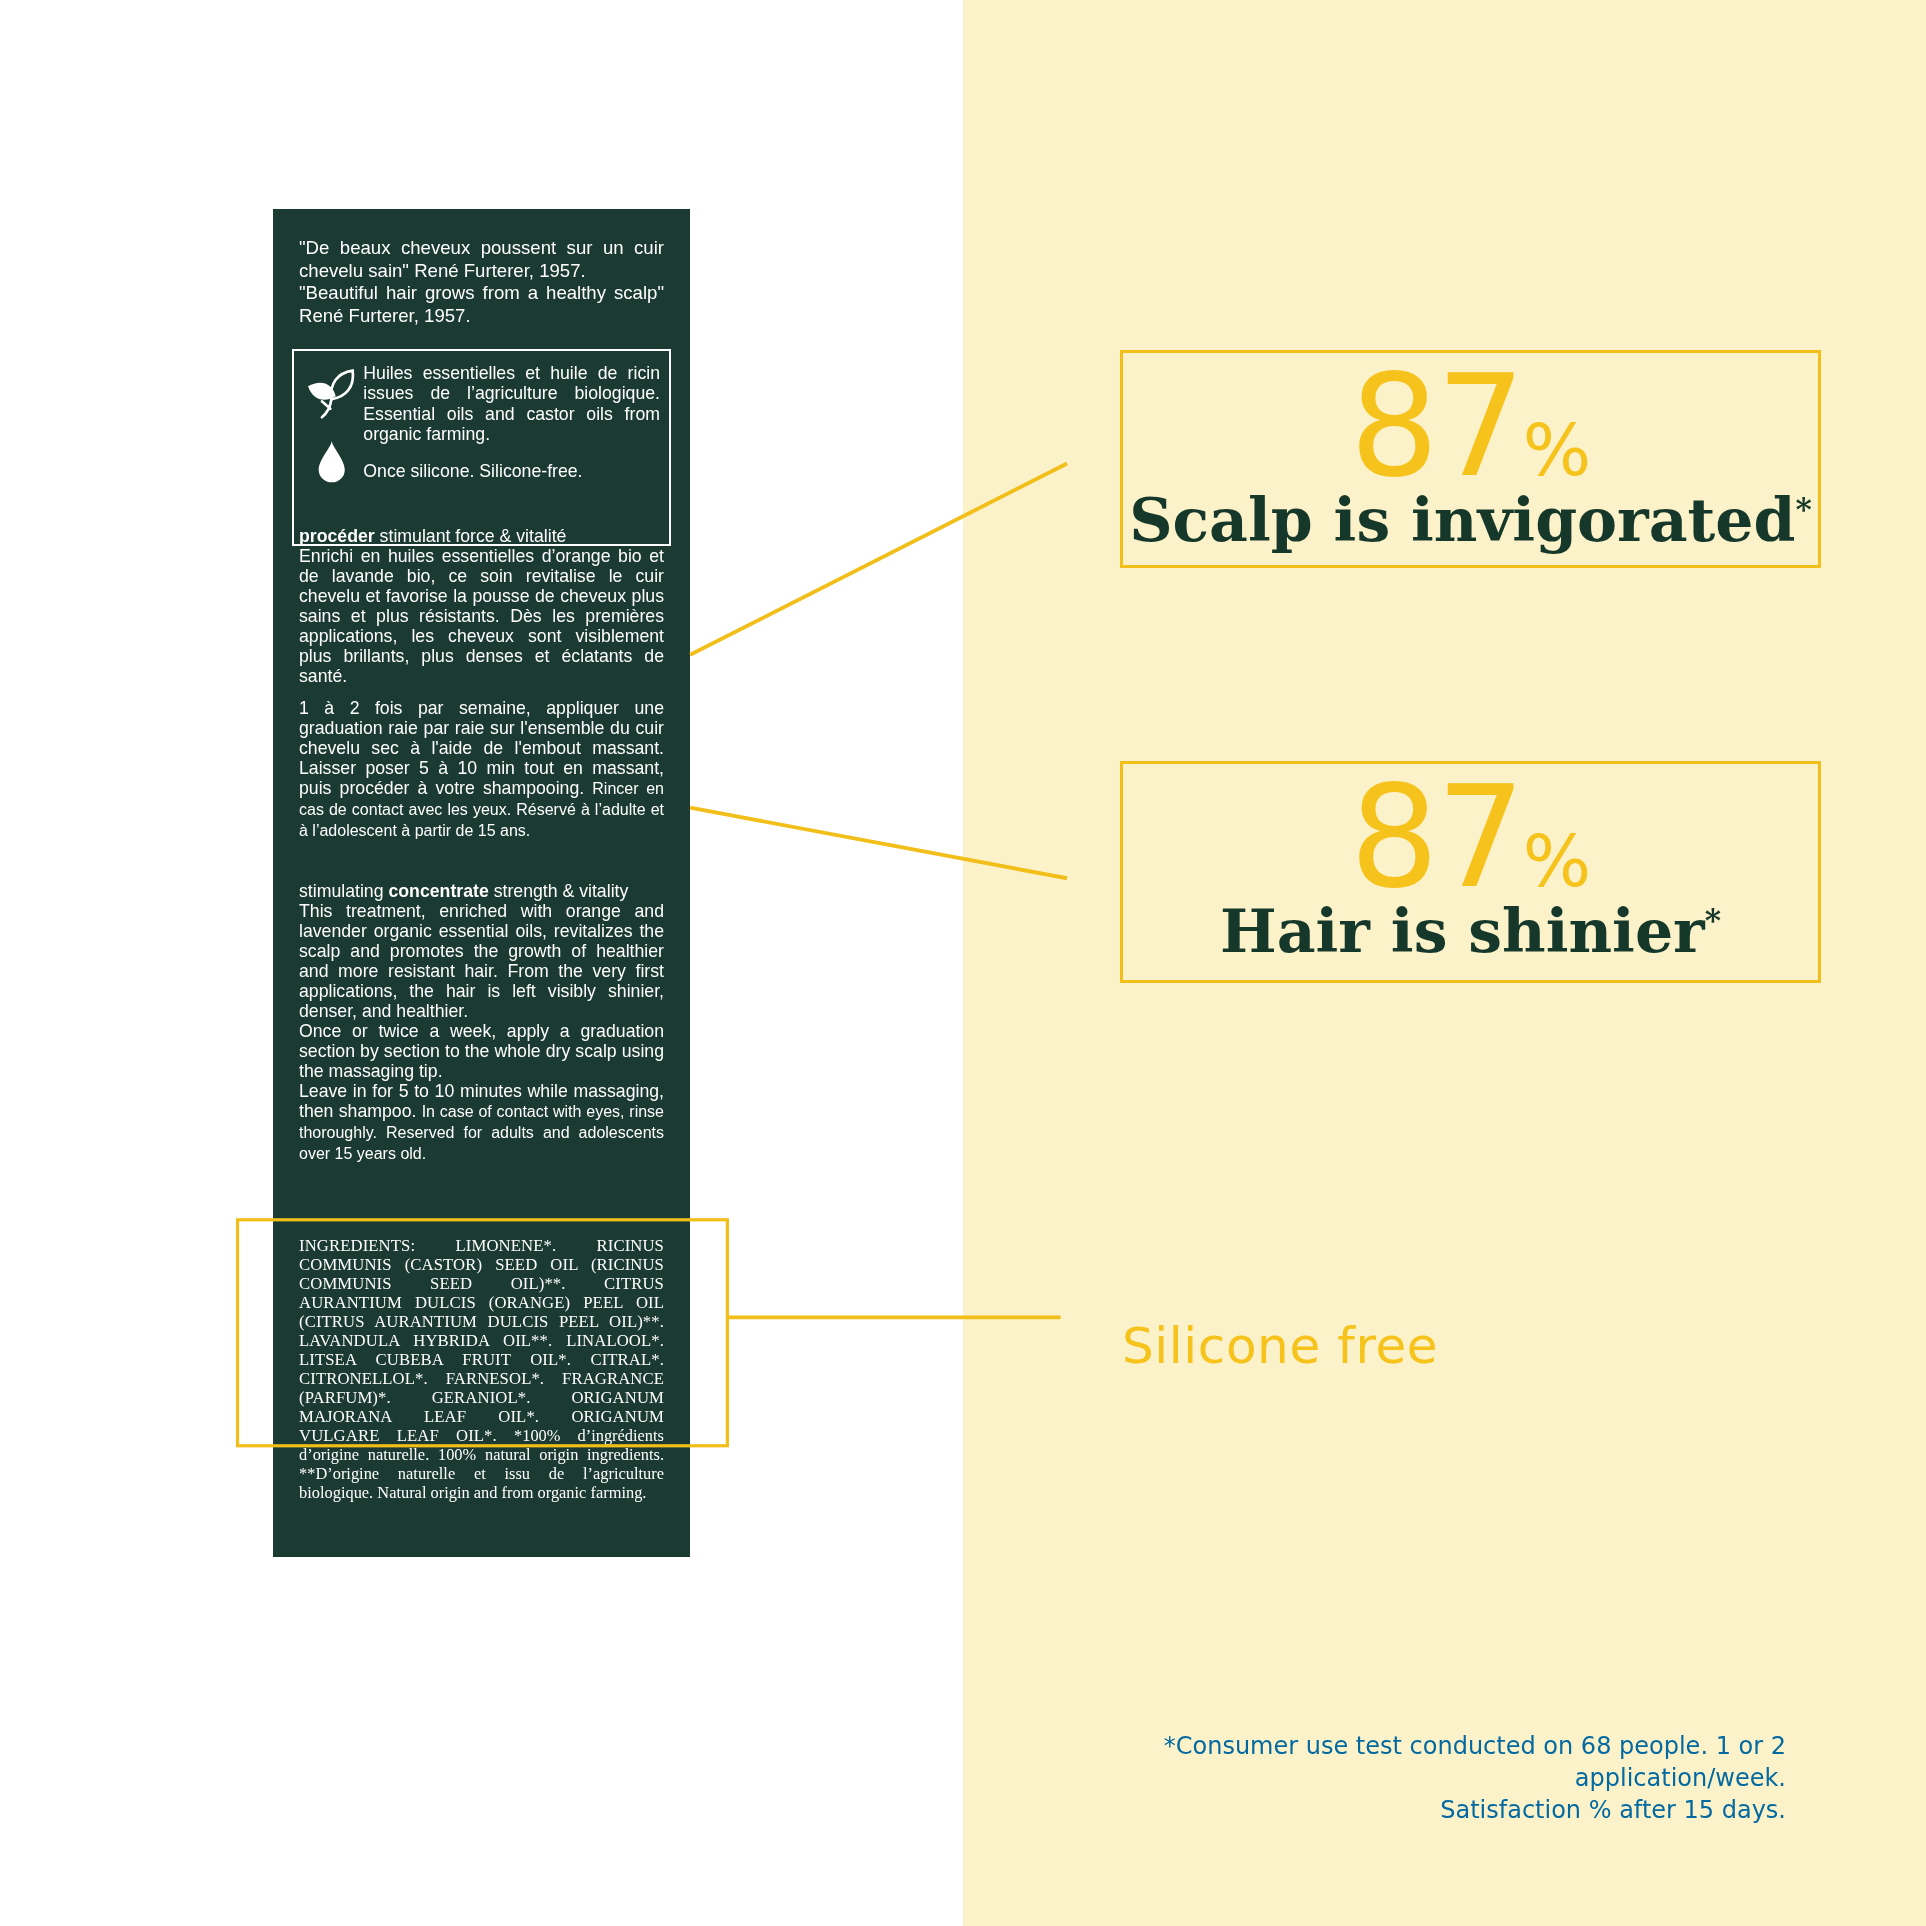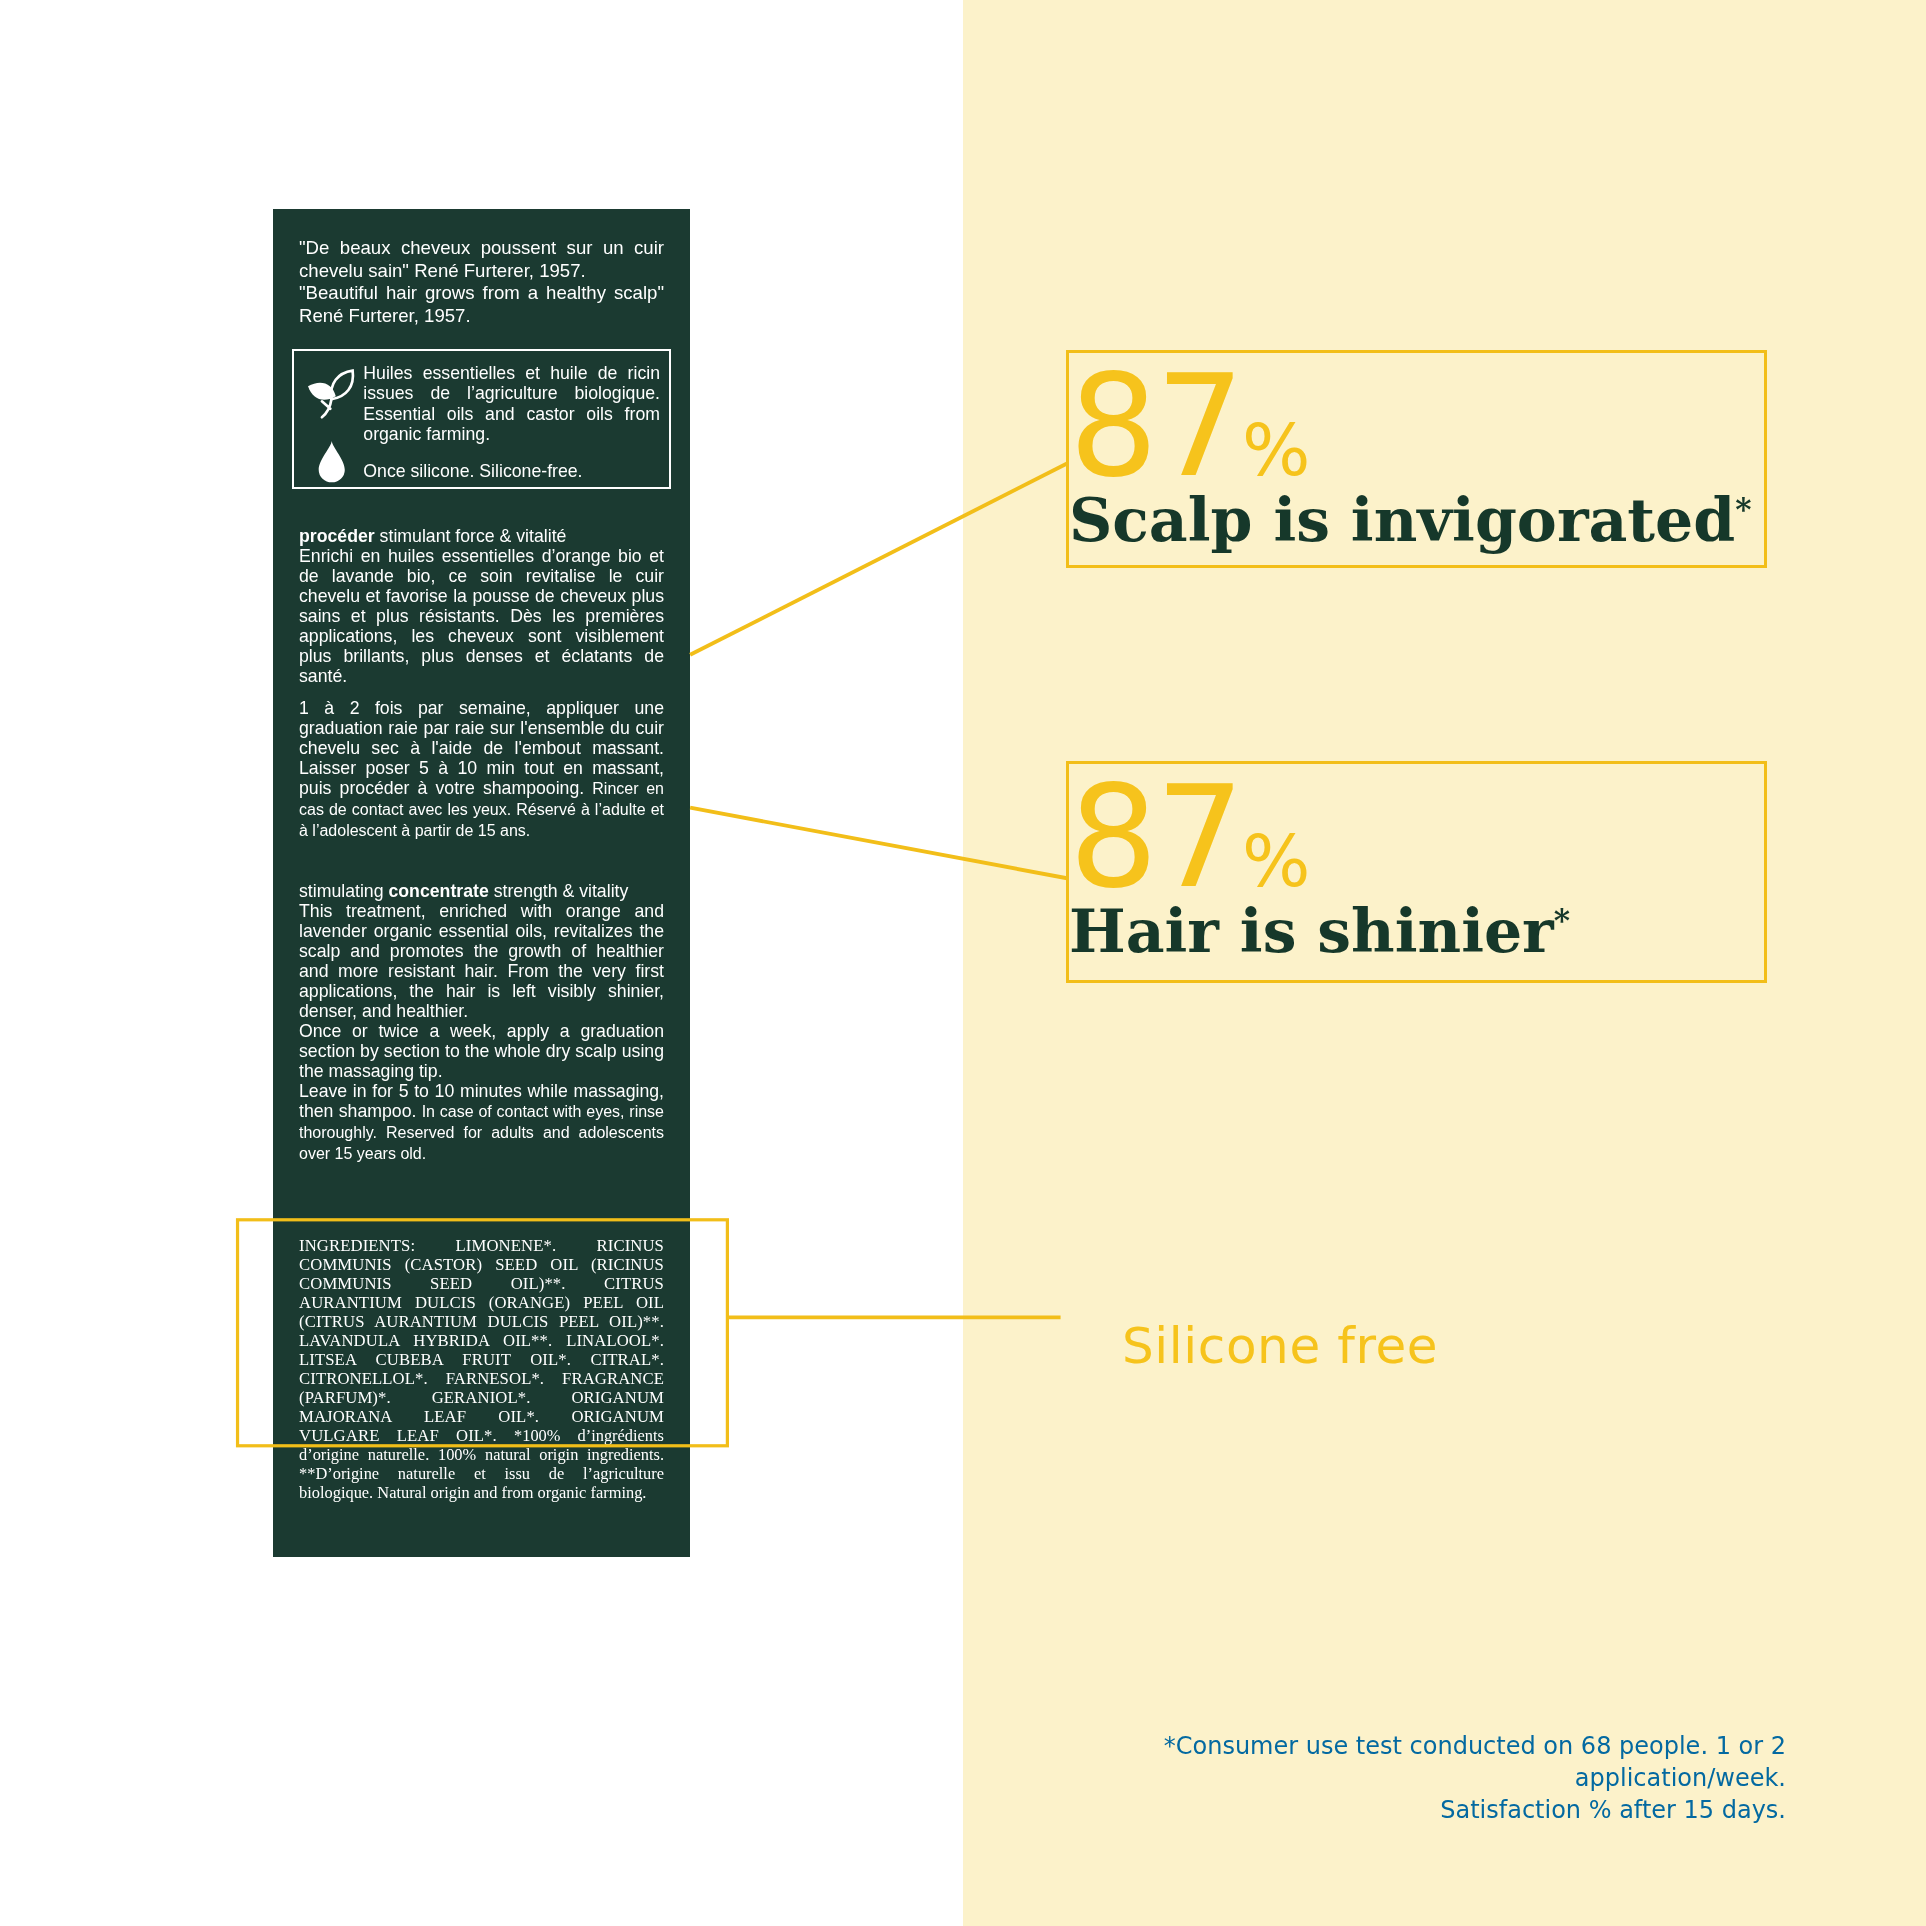--- a/index.html
+++ b/index.html
@@ -9,41 +9,41 @@
   }
   
   .yellow-panel{position:absolute;left:963px;top:0;width:963px;height:1926px;background:#FCF2CA;}
 
   
   .label{position:absolute;left:273px;top:209px;width:417px;height:1348px;background:#1B3A31;}
   .label p{margin:0;color:#ffffff;}
   .sec{position:absolute;left:26px;right:26px;}
   .quote{top:28px;}
   .quote p{font-size:18.6px;line-height:22.5px;text-align:justify;}
-  .fbox{position:absolute;top:140px;left:19px;right:19px;height:140px;border:2.6px solid #ffffff;
+  .fbox{position:absolute;top:140px;left:19px;right:19px;height:197px;border:2.6px solid #ffffff;
         box-sizing:border-box;display:flex;padding:11.6px 9px 9px 10.3px;}
   .fbox-icons{width:59px;position:relative;flex:none;}
   .leaf-svg{position:absolute;left:1.3px;top:3.9px;width:53px;height:59px;}
   .drop-svg{position:absolute;left:13px;top:78px;width:29.5px;height:42px;}
   .fbox-text{flex:1;}
   .fbox-text p{font-size:17.7px;line-height:20.5px;text-align:justify;}
   .fbox-gap{margin-top:16.7px !important;}
   .fr{top:317px;}
   .fr-usage{top:489px;}
   .en{top:672px;}
   .ing{top:1027px;font-family:Liberation Serif, serif;}
   .body-p{font-size:17.7px;line-height:20px;text-align:justify;}
   .small-inline{font-size:16px;}
   .caps-p{font-size:16.7px;line-height:19px;text-align:justify;letter-spacing:0.1px;}
   .note-inline{font-size:16.4px;letter-spacing:0;}
   .b{font-weight:bold;}
 
   
-  .callout{position:absolute;left:1066px;width:701px;border:3.2px solid #F2BE19;box-sizing:border-box;
-           text-align:left;background:transparent;}
+  .callout{position:absolute;left:1120px;width:701px;border:3.2px solid #F2BE19;box-sizing:border-box;
+           text-align:center;background:transparent;}
   .callout-1{top:350px;height:218px;}
   .callout-2{top:761px;height:222px;}
   .pct{font-family:"DejaVu Sans", sans-serif;color:#F6C31C;line-height:0.78;margin-top:19px;}
   .pct-num{font-size:140px;letter-spacing:-2.6px;}
   .pct-sign{font-size:72px;}
   .claim{font-family:"DejaVu Serif", serif;font-weight:bold;font-size:60px;color:#16382A;
          line-height:1;margin-top:9px;}
   .claim sup{font-size:52%;vertical-align:super;line-height:0;}
 
   .silicone{position:absolute;left:1122px;top:1289px;font-size:50px;color:#F6C31C;

